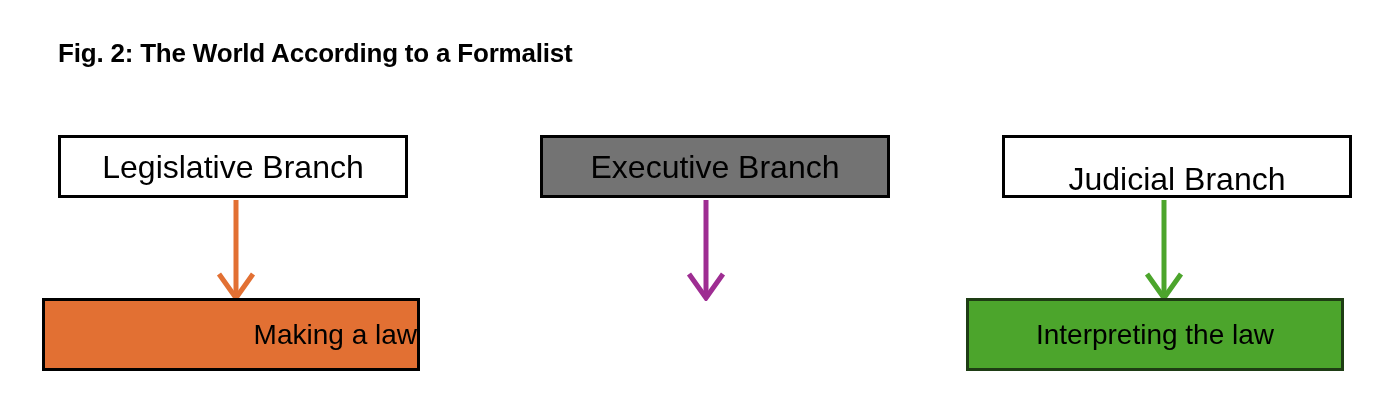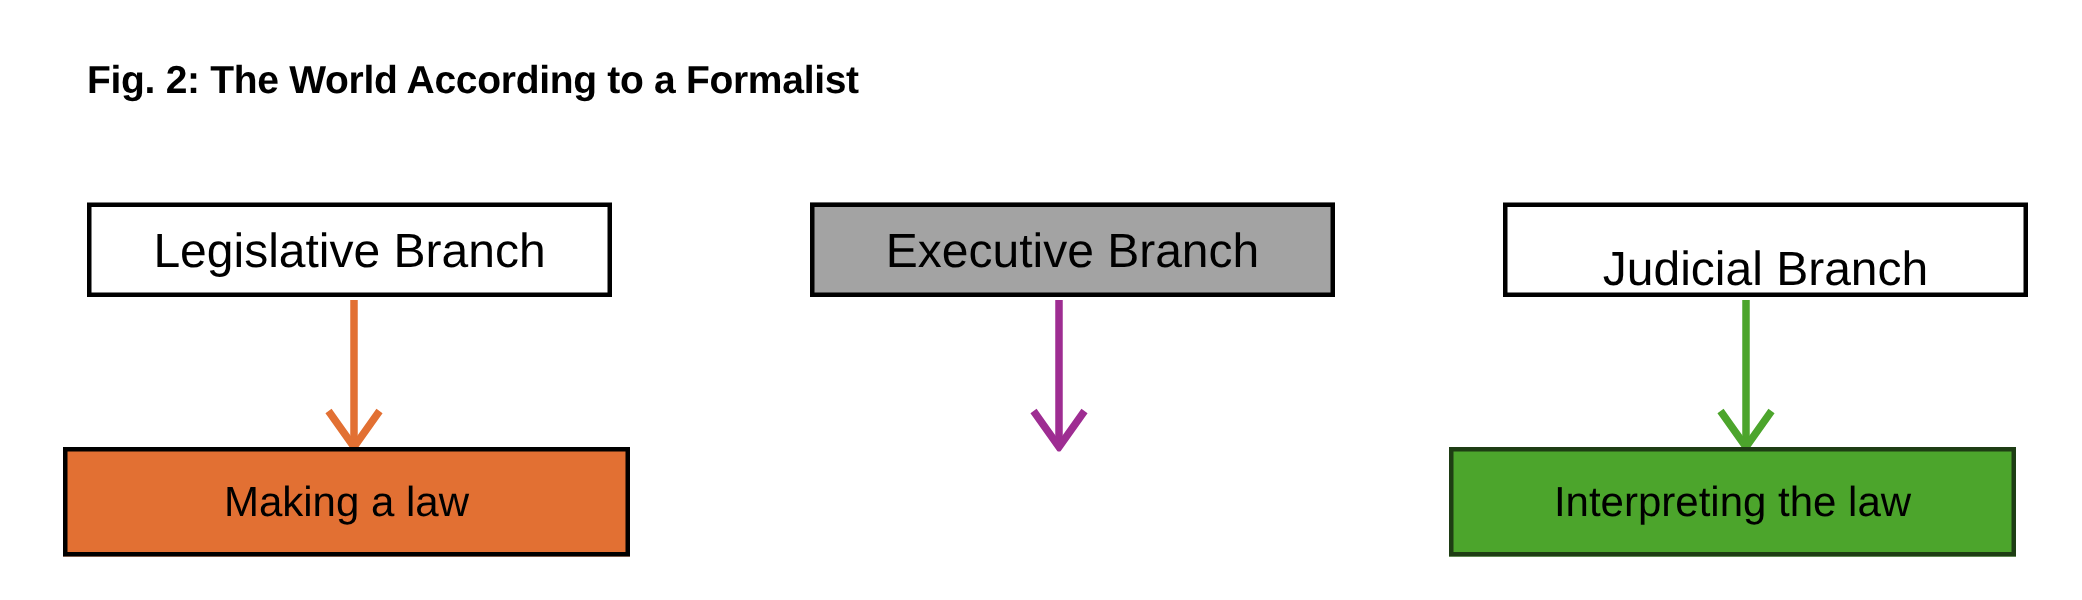--- a/index.html
+++ b/index.html
@@ -117,28 +117,28 @@
       <span class="branch-label">Legislative Branch</span>
     </div>
 
     <div class="arrow">
       <svg width="80" height="103" viewBox="0 0 80 103" xmlns="http://www.w3.org/2000/svg">
         <line class="arrow-shaft" x1="40" y1="2" x2="40" y2="99" stroke="#E27033" stroke-width="5"></line>
         <polyline class="arrow-head" points="23,76 40,100 57,76" fill="none" stroke="#E27033" stroke-width="5"></polyline>
       </svg>
     </div>
 
-    <div class="function-box" style="background: rgb(226, 112, 51); border-color: rgb(0, 0, 0);">
+    <div class="function-box" style="background: rgb(226, 112, 51); border-color: rgb(0, 0, 0); justify-content: flex-end;">
       <span class="function-label">Making a law</span>
     </div>
   </div>
 
   <div class="column column-2">
 
-    <div class="branch-box" style="background: #a3a3a3; border-color: rgb(0, 0, 0);">
+    <div class="branch-box" style="background: #737373; border-color: rgb(0, 0, 0);">
       <span class="branch-label">Executive Branch</span>
     </div>
 
     <div class="arrow">
       <svg width="80" height="103" viewBox="0 0 80 103" xmlns="http://www.w3.org/2000/svg">
         <line class="arrow-shaft" x1="40" y1="2" x2="40" y2="99" stroke="#9E2D92" stroke-width="5"></line>
         <polyline class="arrow-head" points="23,76 40,100 57,76" fill="none" stroke="#9E2D92" stroke-width="5"></polyline>
       </svg>
     </div>
 

